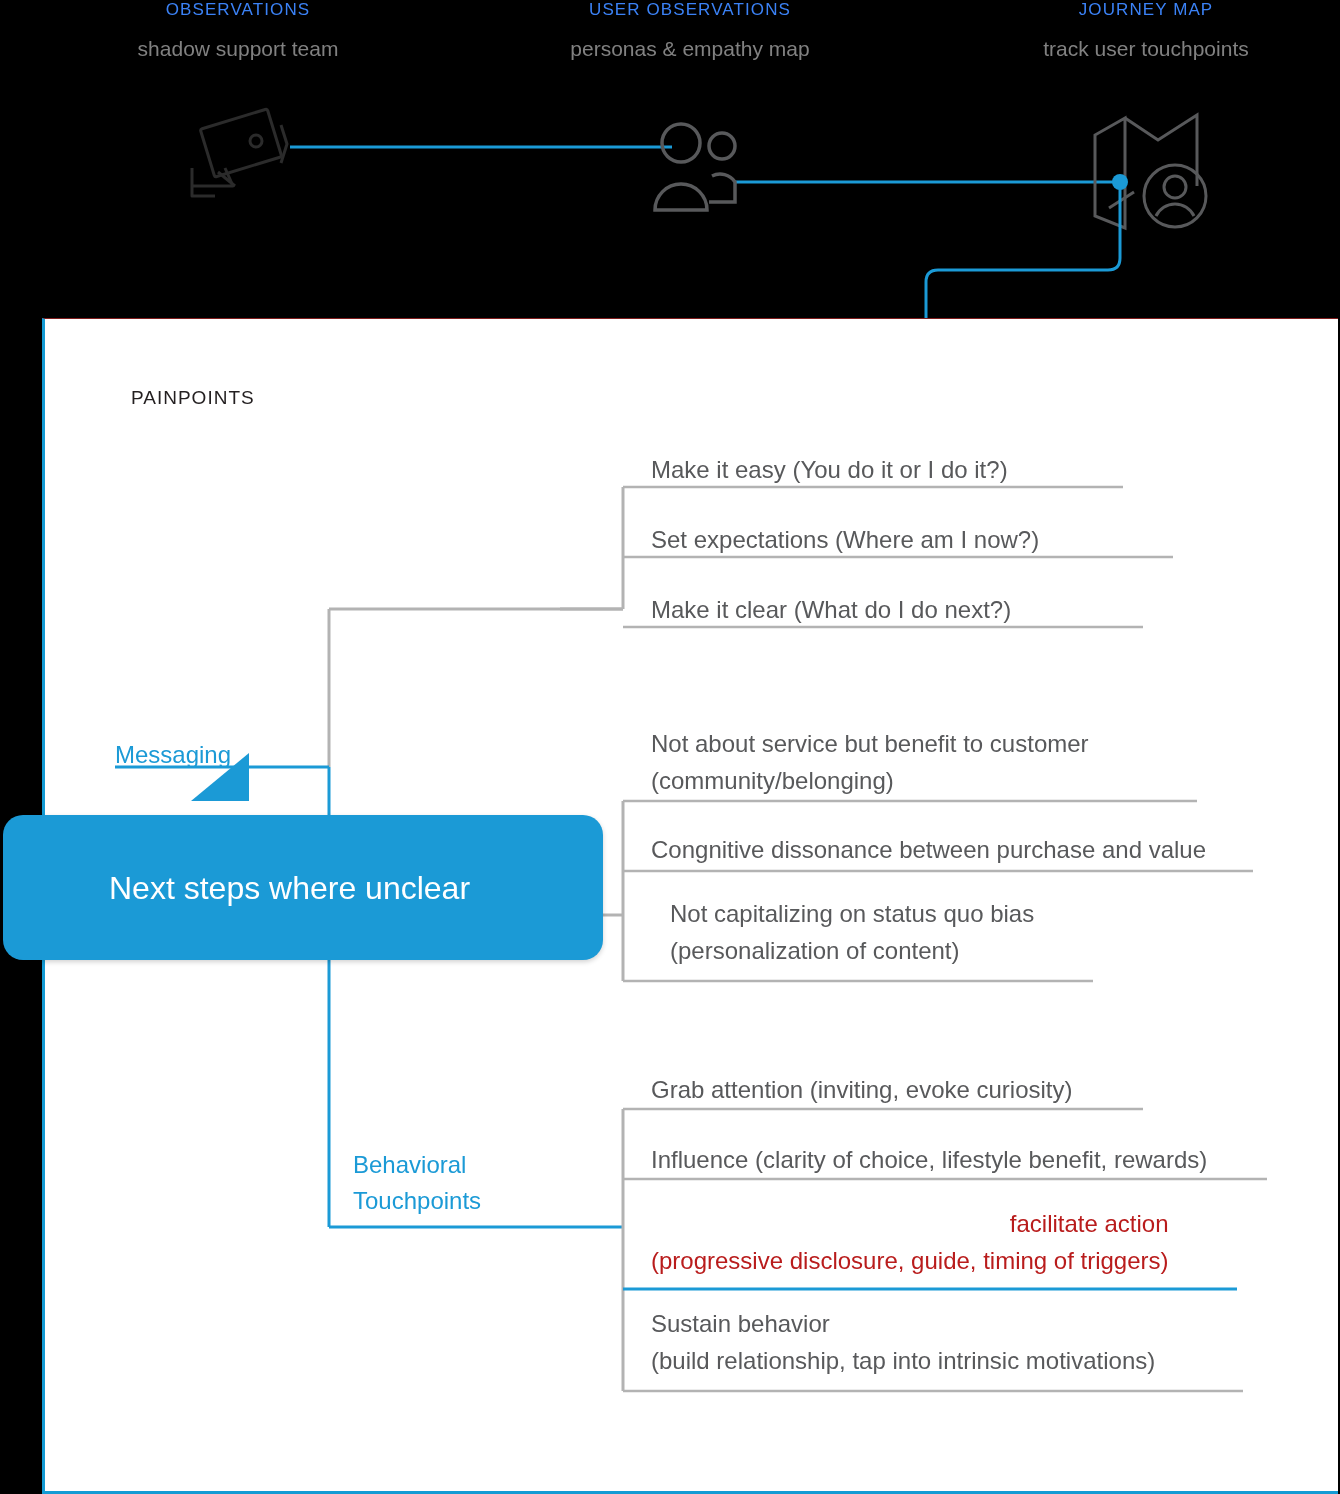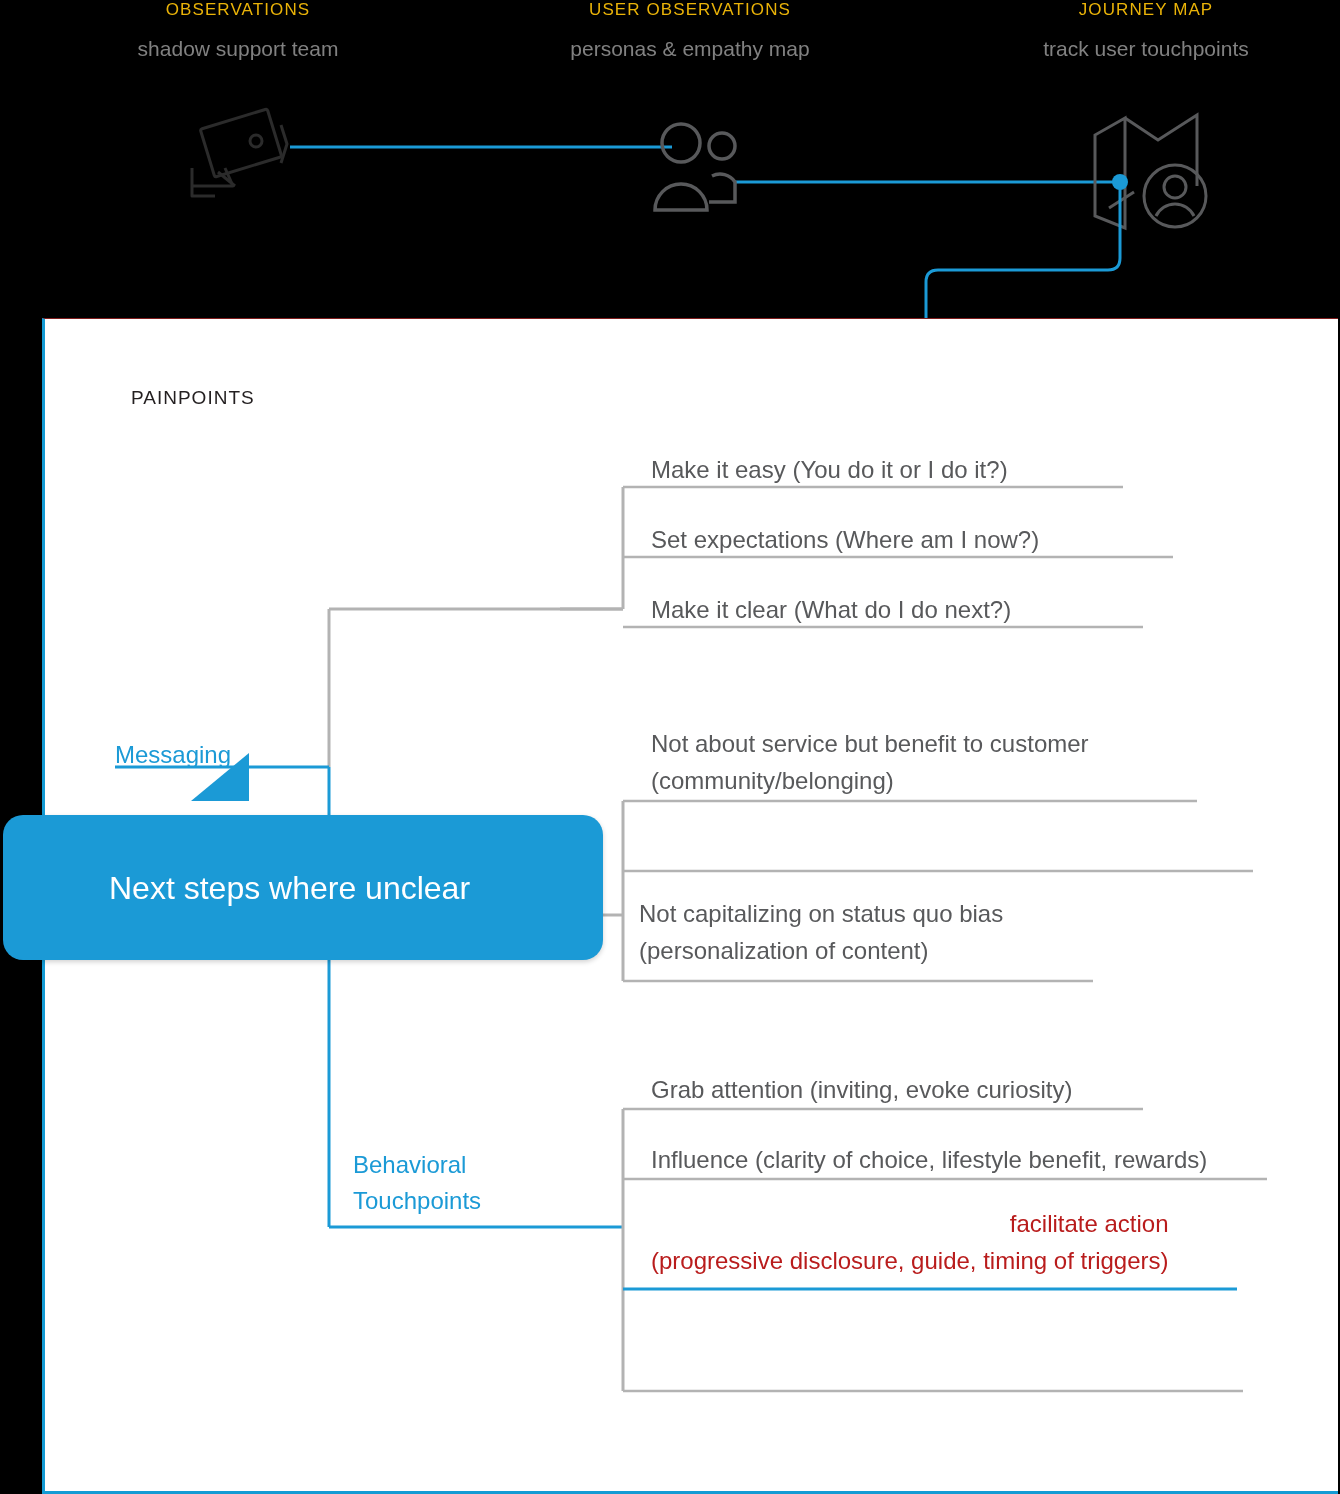--- a/index.html
+++ b/index.html
@@ -21,21 +21,21 @@
 
   
   .hdr-col {
     position: absolute;
     text-align: center;
     width: 340px;
   }
   .hdr-kicker {
     font-size: 17px;
     letter-spacing: 1.1px;
-    color: #eab308;
+    color: #3b82f6;
     line-height: 20px;
     white-space: nowrap;
   }
   .hdr-sub {
     font-size: 21px;
     color: #818181;
     line-height: 26px;
     margin-top: 16px;
     white-space: nowrap;
   }
@@ -232,27 +232,30 @@
 
     <div class="branch-label accent" style="left:308px; top:828px;">Behavioral
 Touchpoints</div>
 
     <div class="leaf" style="left:600px; top:132px;">Make it easy (You do it or I do it?)</div>
     <div class="leaf" style="left:600px; top:202px;">Set expectations (Where am I now?)</div>
     <div class="leaf" style="left:600px; top:272px;">Make it clear (What do I do next?)</div>
 
     <div class="leaf" style="left:600px; top:406px;">Not about service but benefit to customer
 (community/belonging)</div>
-    <div class="leaf" style="left:588px; top:576px;">Not capitalizing on status quo bias
+    <div class="leaf" style="left:600px; top:512px;">Congnitive dissonance between purchase and value</div>
+    <div class="leaf" style="left:619px; top:576px;">Not capitalizing on status quo bias
 (personalization of content)</div>
 
     <div class="leaf" style="left:600px; top:752px;">Grab attention (inviting, evoke curiosity)</div>
     <div class="leaf" style="left:600px; top:822px;">Influence (clarity of choice, lifestyle benefit, rewards)</div>
     <div class="leaf accent" style="left:600px; top:886px;">facilitate action
 (progressive disclosure, guide, timing of triggers)</div>
+    <div class="leaf" style="left:600px; top:986px;">Sustain behavior
+(build relationship, tap into intrinsic motivations)</div>
 
     <svg id="callout-tail" viewBox="0 0 60 48">
       <path d="M58 0 L58 48 L0 48 Z" fill="#1B9AD6"></path>
     </svg>
     <div id="callout">
       <div id="callout-text">Next steps where unclear</div>
     </div>
 
   </div>
 </div>

